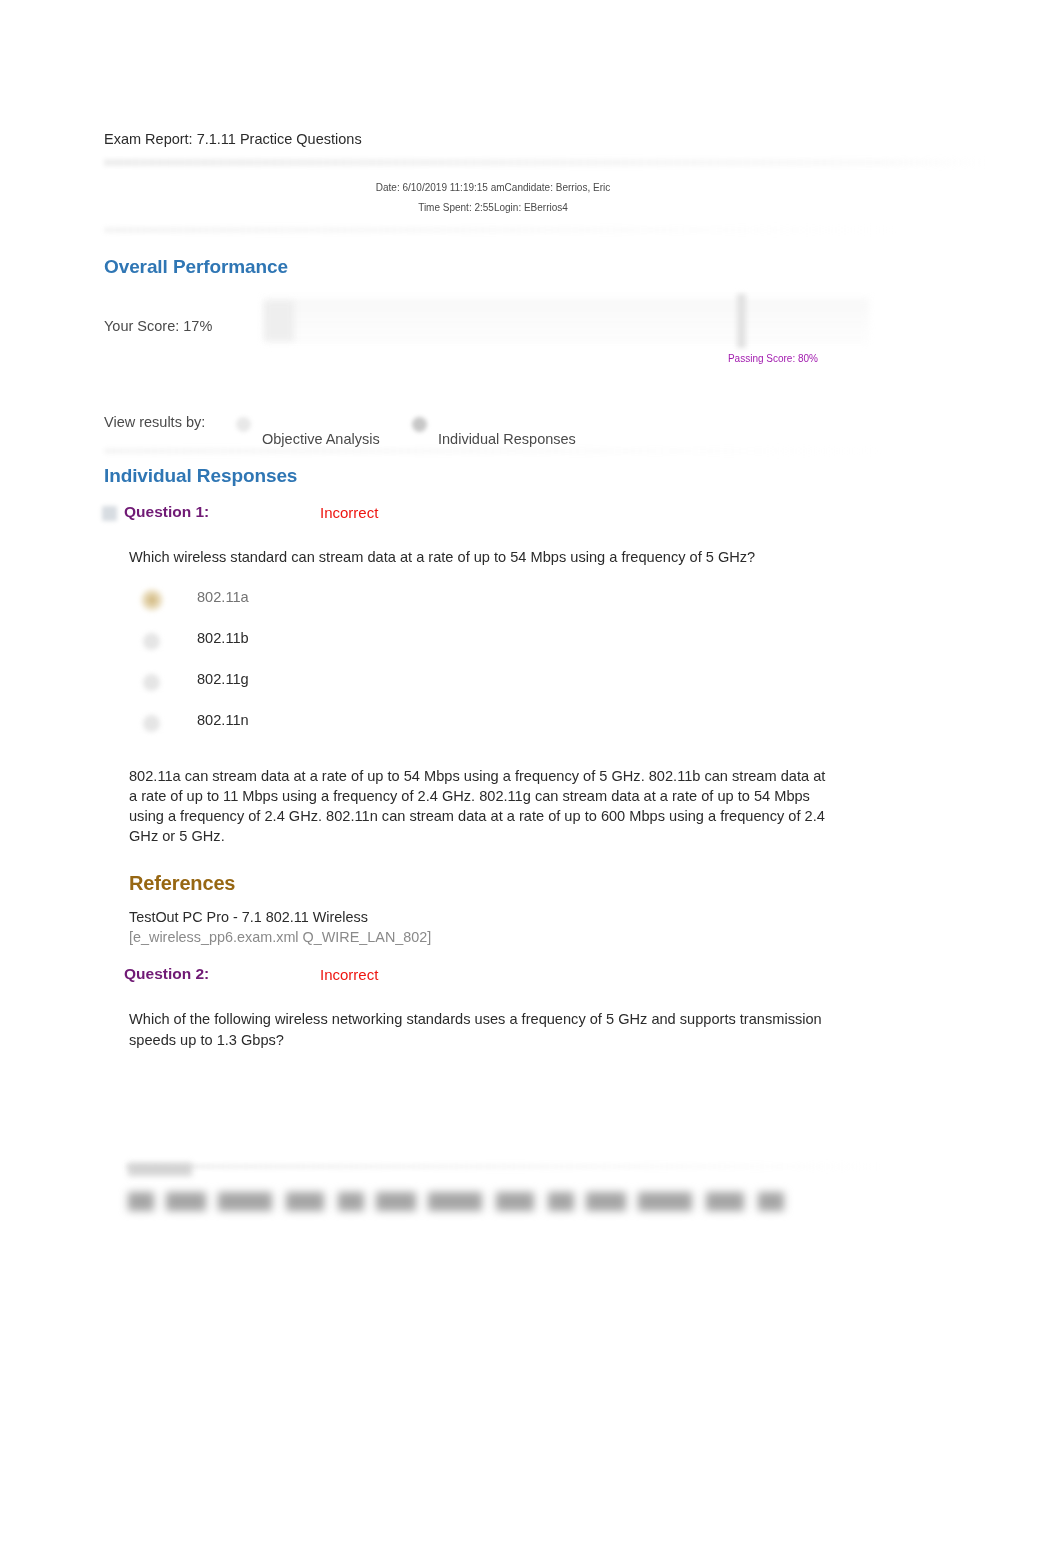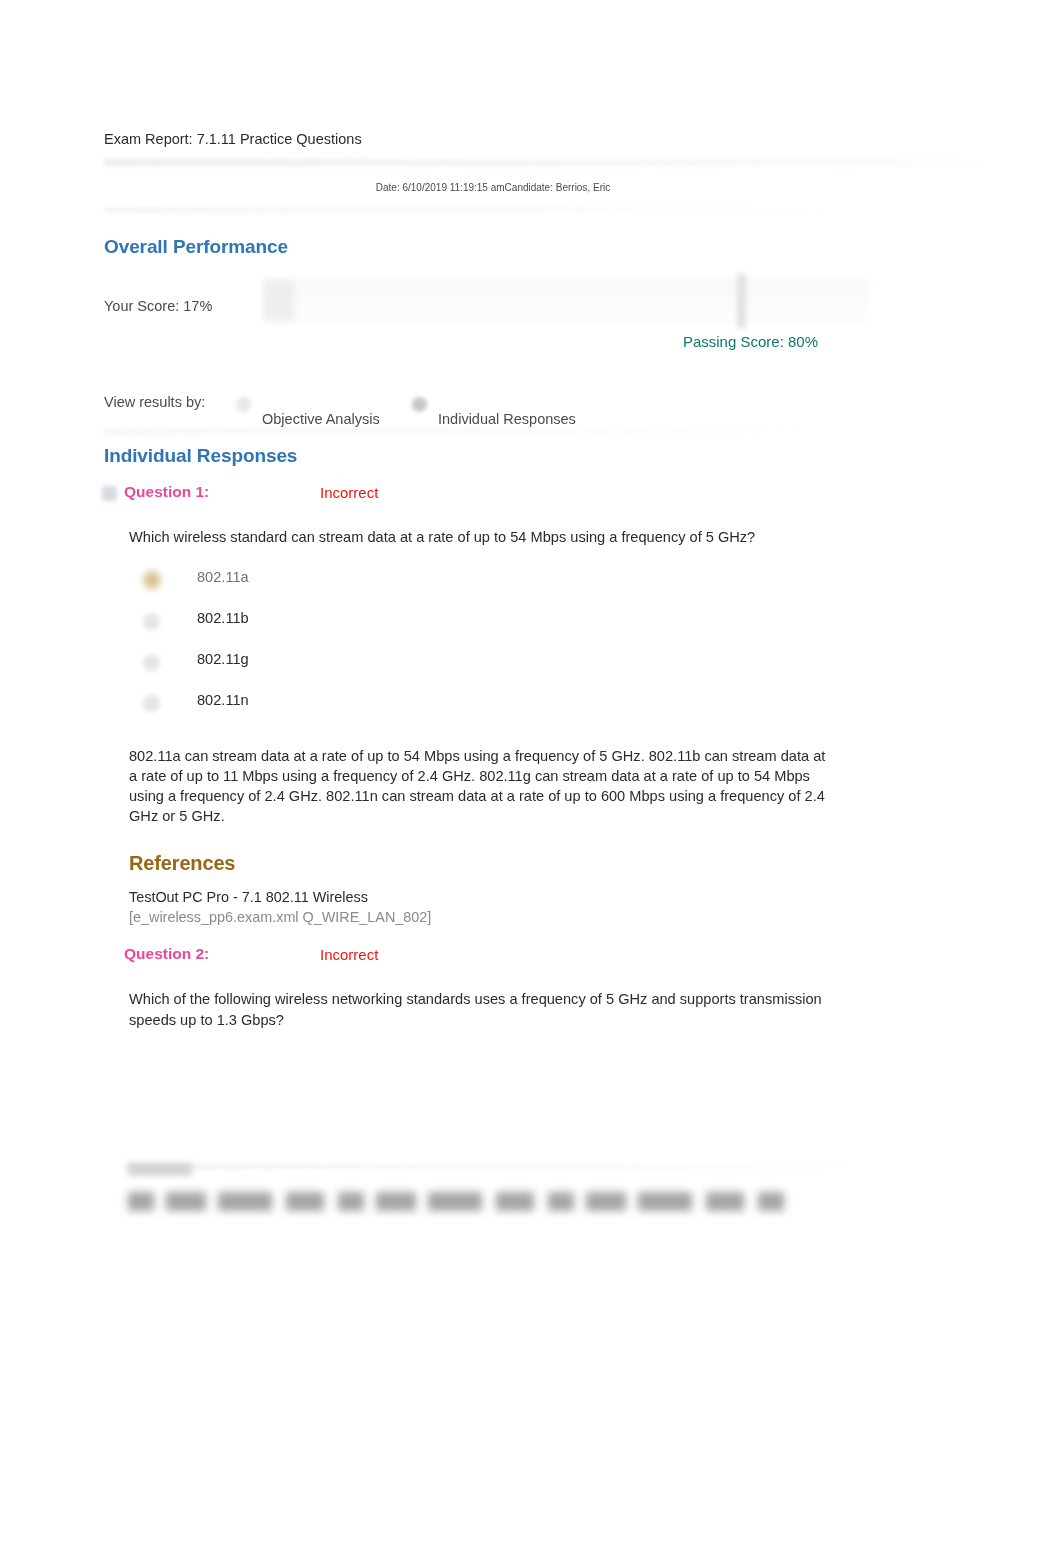--- a/index.html
+++ b/index.html
@@ -115,22 +115,22 @@
     top: -4px;
     width: 9px;
     height: 54px;
     background: rgba(224,224,224,0.95);
     filter: blur(2.5px);
   }
   .passing-score {
     position: absolute;
     right: 64px;
     top: 55px;
-    font-size: 15px;
-    color: #0f766e;
+    font-size: 10px;
+    color: #a21caf;
     white-space: nowrap;
   }
 
   
   .view-row {
     position: relative;
     margin-top: 34px;
     height: 32px;
     font-size: 14.5px;
     color: #4a4a4a;
@@ -173,21 +173,21 @@
     background: rgba(208,214,220,0.85);
     border-radius: 2px;
     filter: blur(2.2px);
   }
   .q-label {
     position: absolute;
     left: 20px;
     top: 0;
     font-size: 15.5px;
     font-weight: bold;
-    color: #ec4899;
+    color: #701a75;
   }
   .q-status {
     position: absolute;
     left: 216px;
     top: 1px;
     font-size: 15px;
     color: #ee1510;
   }
 
   .q-text {
@@ -305,20 +305,24 @@
 <body>
 
 <div class="page">
 
   <div class="report-title">Exam Report: 7.1.11 Practice Questions</div>
   <div class="title-rule"></div>
 
   <div class="meta-row first">
     <div class="meta-left">Date: 6/10/2019 11:19:15 am</div>
     <div class="meta-right">Candidate: Berrios, Eric</div>
+  </div>
+  <div class="meta-row">
+    <div class="meta-left">Time Spent: 2:55</div>
+    <div class="meta-right">Login: EBerrios4</div>
   </div>
   <div class="meta-rule"></div>
 
   <h2 class="section-heading sec-overall">Overall Performance</h2>
 
   <div class="score-area">
     <div class="score-label">Your Score: 17%</div>
     <div class="score-track"></div>
     <div class="score-fill"></div>
     <div class="score-marker"></div>

